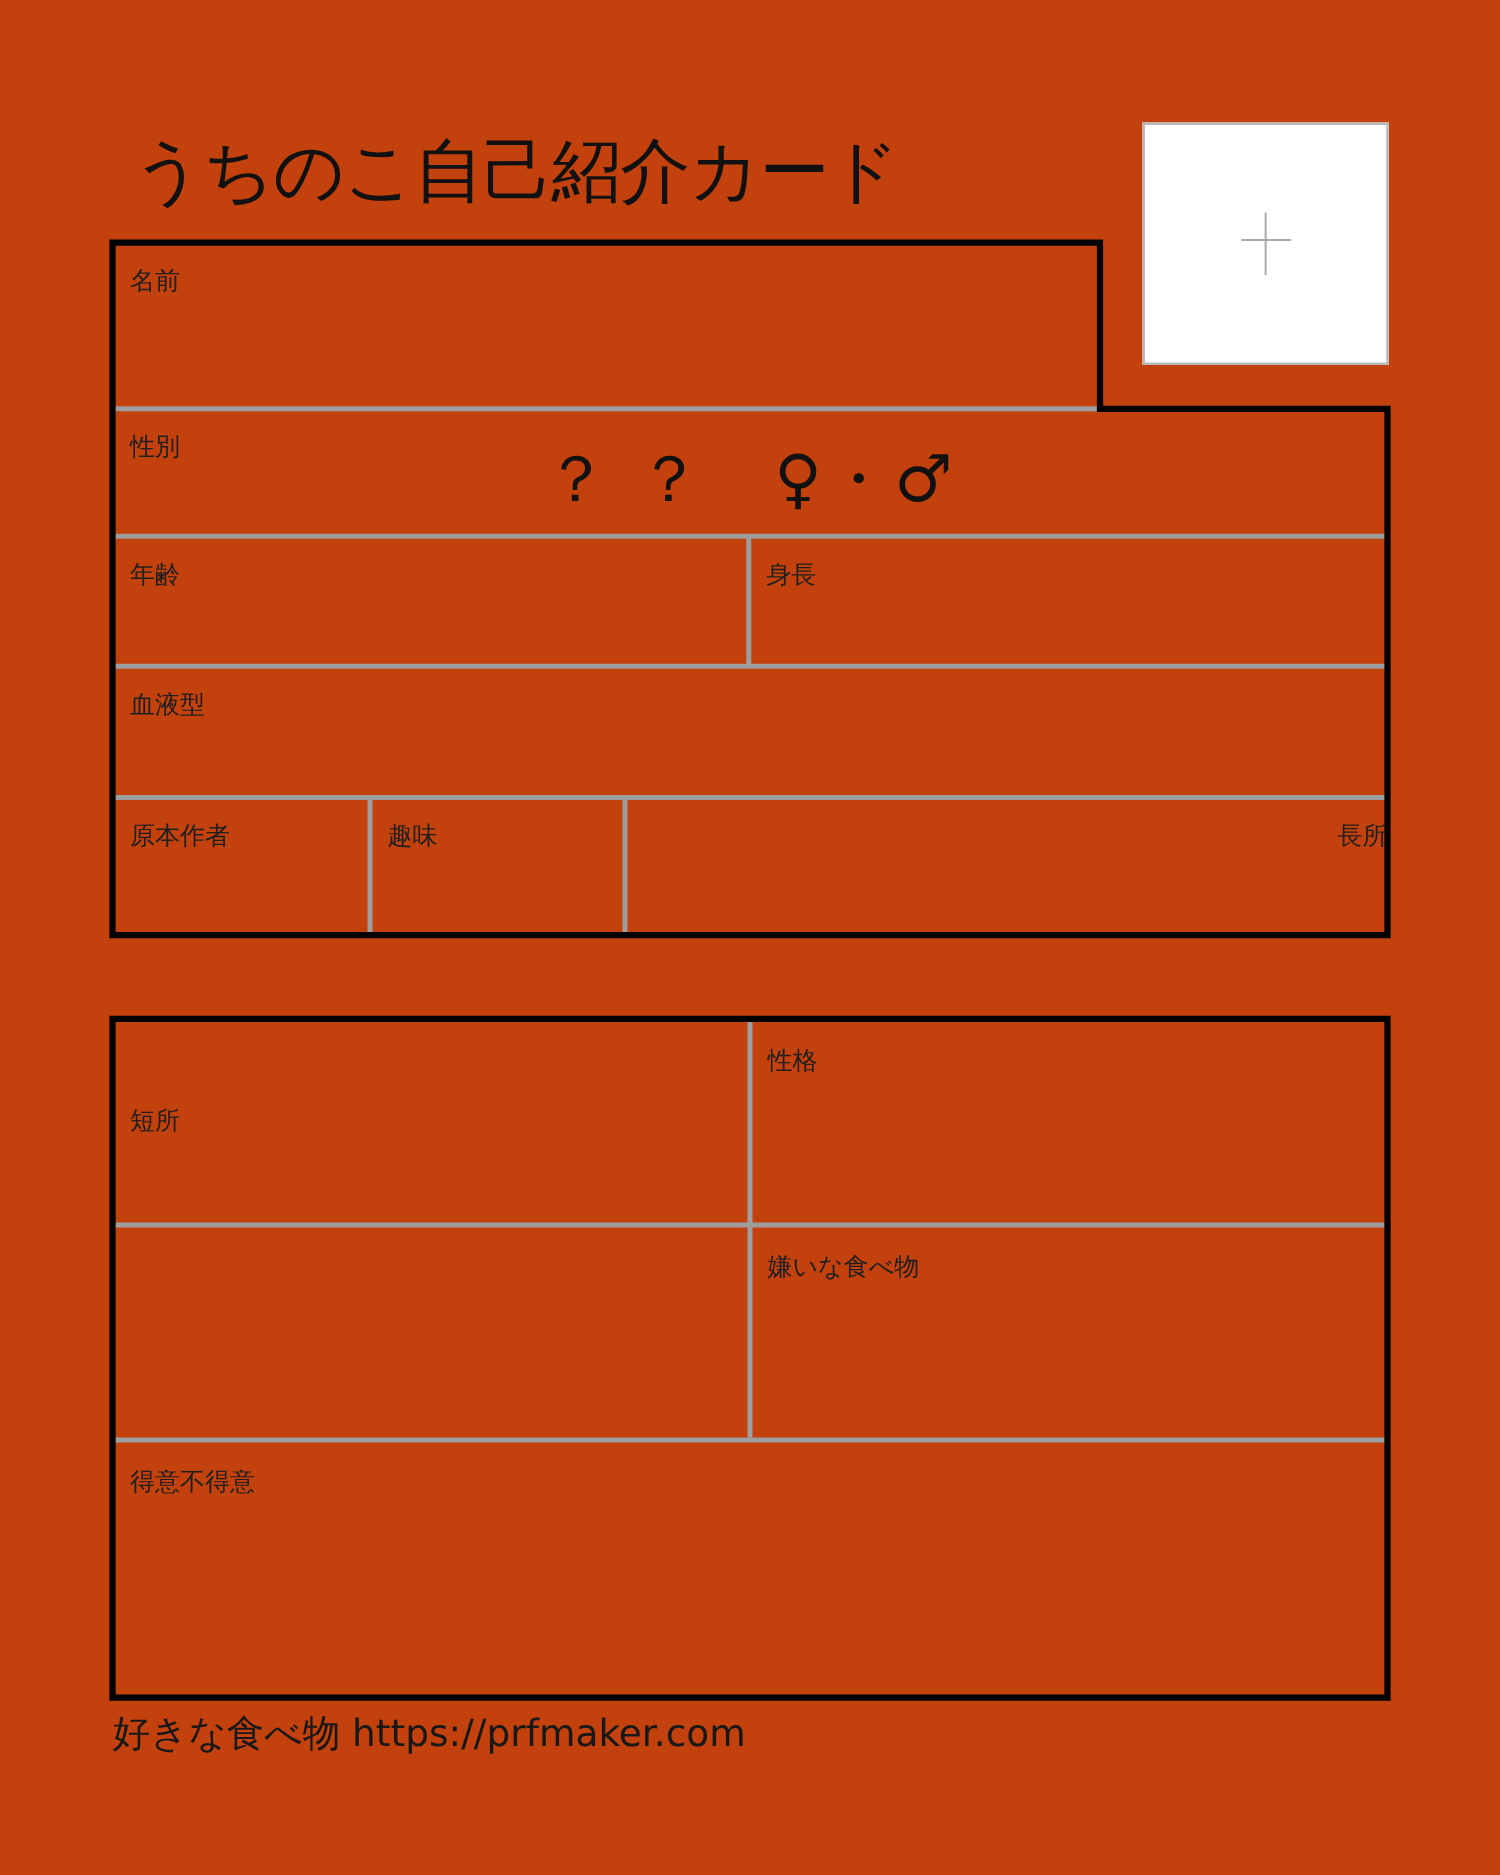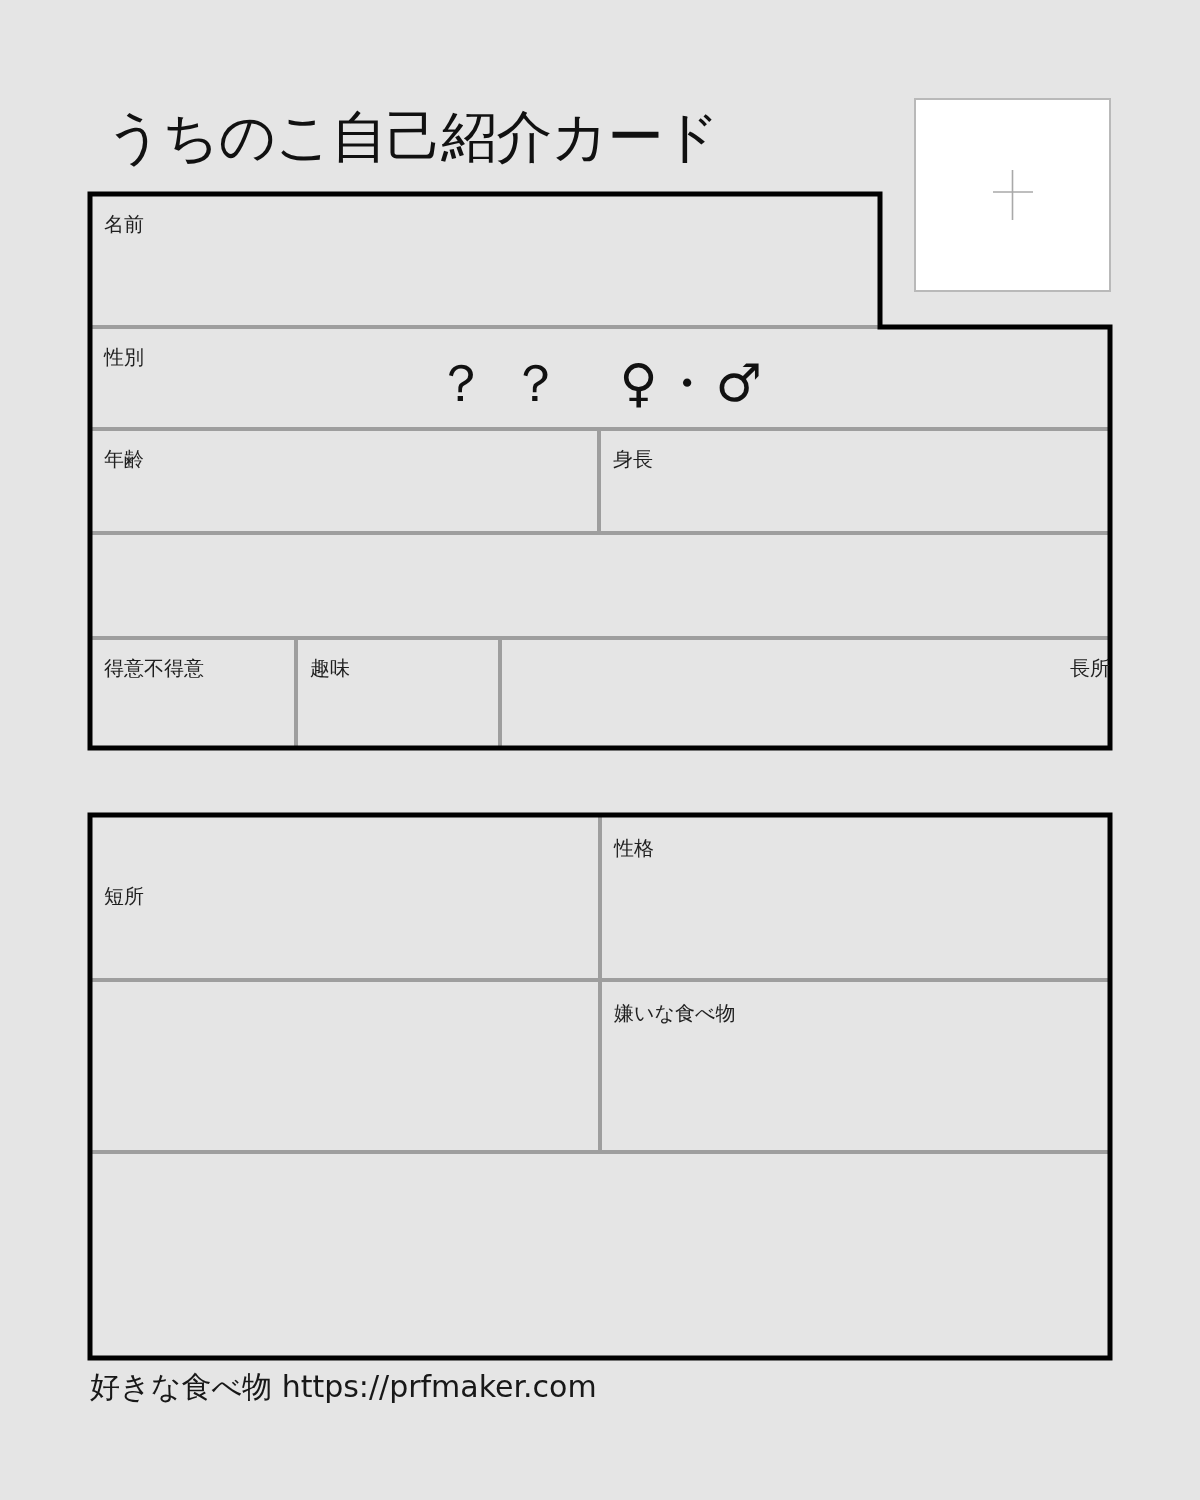--- a/index.html
+++ b/index.html
@@ -1,18 +1,18 @@
 <!DOCTYPE html>
 <html><head>
 <meta charset="utf-8">
 <style>
   * { margin:0; padding:0; box-sizing:border-box; }
   html,body { background:#ffffff; }
   .page {
-    position:relative; width:1200px; height:1500px; background:#e5e5e5;
+    position:relative; width:1200px; height:1500px; background:#c2410c;
     font-family:"DejaVu Sans", sans-serif; color:#1a1a1a; overflow:hidden;
   }
   .title {
     position:absolute; left:106px; top:100px;
     font-size:56px; letter-spacing:-1px; color:#111111; white-space:nowrap;
   }
   .borders { position:absolute; left:0; top:0; pointer-events:none; }
   .cell { position:absolute; background:transparent; }
   .cell .label { display:block; font-size:20px; color:#1f1f1f; white-space:nowrap; }
   .c1 .label { padding:17px 0 0 14px; }
@@ -74,23 +74,26 @@
   </div>
 
   <div class="cell c1" style="left:599px;top:429px;width:511px;height:104px;">
     <span class="label">身長</span>
   </div>
 
   <div class="cell c1" style="left:90px;top:429px;width:509px;height:104px;">
     <span class="label">年齢</span>
   </div>
 
+  <div class="cell c1" style="left:90px;top:533px;width:1020px;height:105px;">
+    <span class="label">血液型</span>
+  </div>
 
   <div class="cell c1" style="left:90px;top:638px;width:206px;height:110px;">
-    <span class="label">得意不得意</span>
+    <span class="label">原本作者</span>
   </div>
 
   <div class="cell c1" style="left:296px;top:638px;width:204px;height:110px;">
     <span class="label">趣味</span>
   </div>
 
   <div class="cell c1" style="left:500px;top:638px;width:610px;height:110px;text-align:right;">
     <span class="label">長所</span>
   </div>
 
@@ -100,16 +103,19 @@
 
   <div class="cell c2" style="left:600px;top:815px;width:510px;height:165px;">
     <span class="label">性格</span>
   </div>
 
 
   <div class="cell c2" style="left:600px;top:980px;width:510px;height:172px;">
     <span class="label">嫌いな食べ物</span>
   </div>
 
+  <div class="cell c2" style="left:90px;top:1152px;width:1020px;height:206px;">
+    <span class="label">得意不得意</span>
+  </div>
 
   <div class="footer-left">好きな食べ物 https://prfmaker.com</div>
 
 </div>
 
 </body></html>

